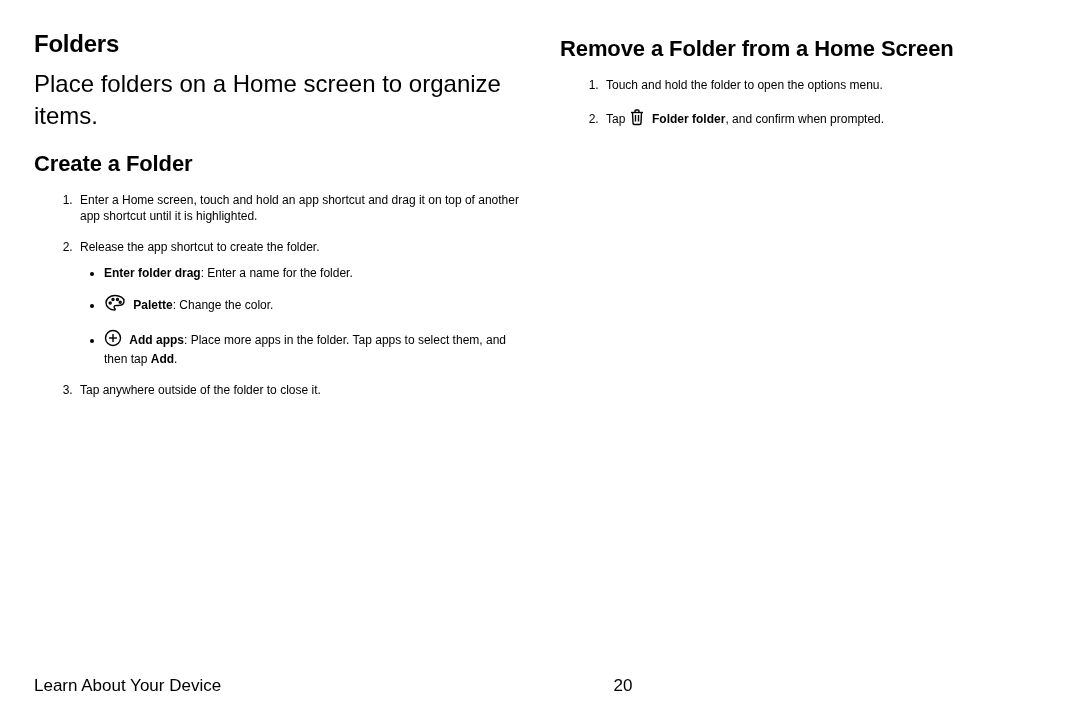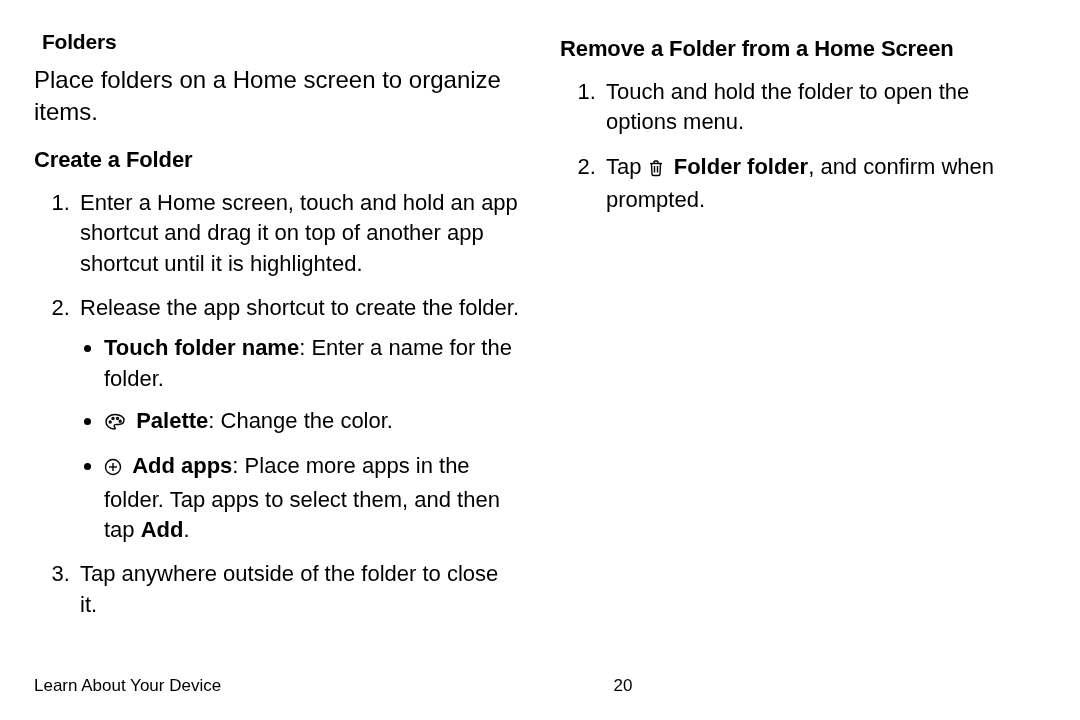--- a/index.html
+++ b/index.html
@@ -25,38 +25,38 @@
   .cols {
     flex: 1 1 auto;
     display: flex;
     gap: 40px;
   }
   .col {
     flex: 1 1 0;
     min-width: 0;
   }
   h1.section-title {
-    font-size: 21px;
+    font-size: 24px;
     font-weight: 700;
-    margin: 0 0 10px 8px;
+    margin: 0 0 10px 0;
     letter-spacing: -0.01em;
   }
   h2.subsection {
     font-size: 22px;
     font-weight: 700;
     margin: 18px 0 8px 0;
     letter-spacing: -0.005em;
   }
   p.body {
     font-size: 24px;
     line-height: 1.35;
     margin: 4px 0 10px 0;
   }
   ol.steps {
-    font-size: 22px;
+    font-size: 12px;
     margin: 15px 0 0 0;
     padding-left: 42px;
     line-height: 1.38;
   }
   ol.steps > li {
     margin-bottom: 14px;
     padding-left: 4px;
   }
   ul.bullets {
     list-style: disc;
@@ -96,21 +96,21 @@
       <p class="body">Place folders on a Home screen to organize items.</p>
 
       <h2 class="subsection">Create a Folder</h2>
 
       <ol class="steps">
         <li>Enter a Home screen, touch and hold an app shortcut and drag it on top of another app shortcut until it is highlighted.</li>
         <li>
           <span>Release the app shortcut to create the folder.</span>
           <ul class="bullets">
             <li>
-              <span class="label-strong">Touch folder name</span><span>: Enter a name for the folder.</span>
+              <span class="label-strong">Enter folder drag</span><span>: Enter a name for the folder.</span>
             </li>
             <li>
               <span class="icon">
                 <svg width="22" height="18" viewBox="0 0 22 18" fill="none" stroke="#000" stroke-width="1.4">
                   <path d="M11 1.5c-5 0-9 3.2-9 7.3 0 3.9 3.5 7 8.2 7.2 1.2 0 1.3-.9.6-1.6-.8-.7-1-1.9-.1-2.6.8-.6 2.3-.3 3.7-.3 3 0 5.6-1.5 5.6-4.5C20 4 16 1.5 11 1.5z"></path>
                   <circle cx="6.2" cy="9" r="1"></circle>
                   <circle cx="9" cy="5.5" r="1"></circle>
                   <circle cx="13.5" cy="5.5" r="1"></circle>
                   <circle cx="16.2" cy="8.2" r="1"></circle>
                 </svg>

